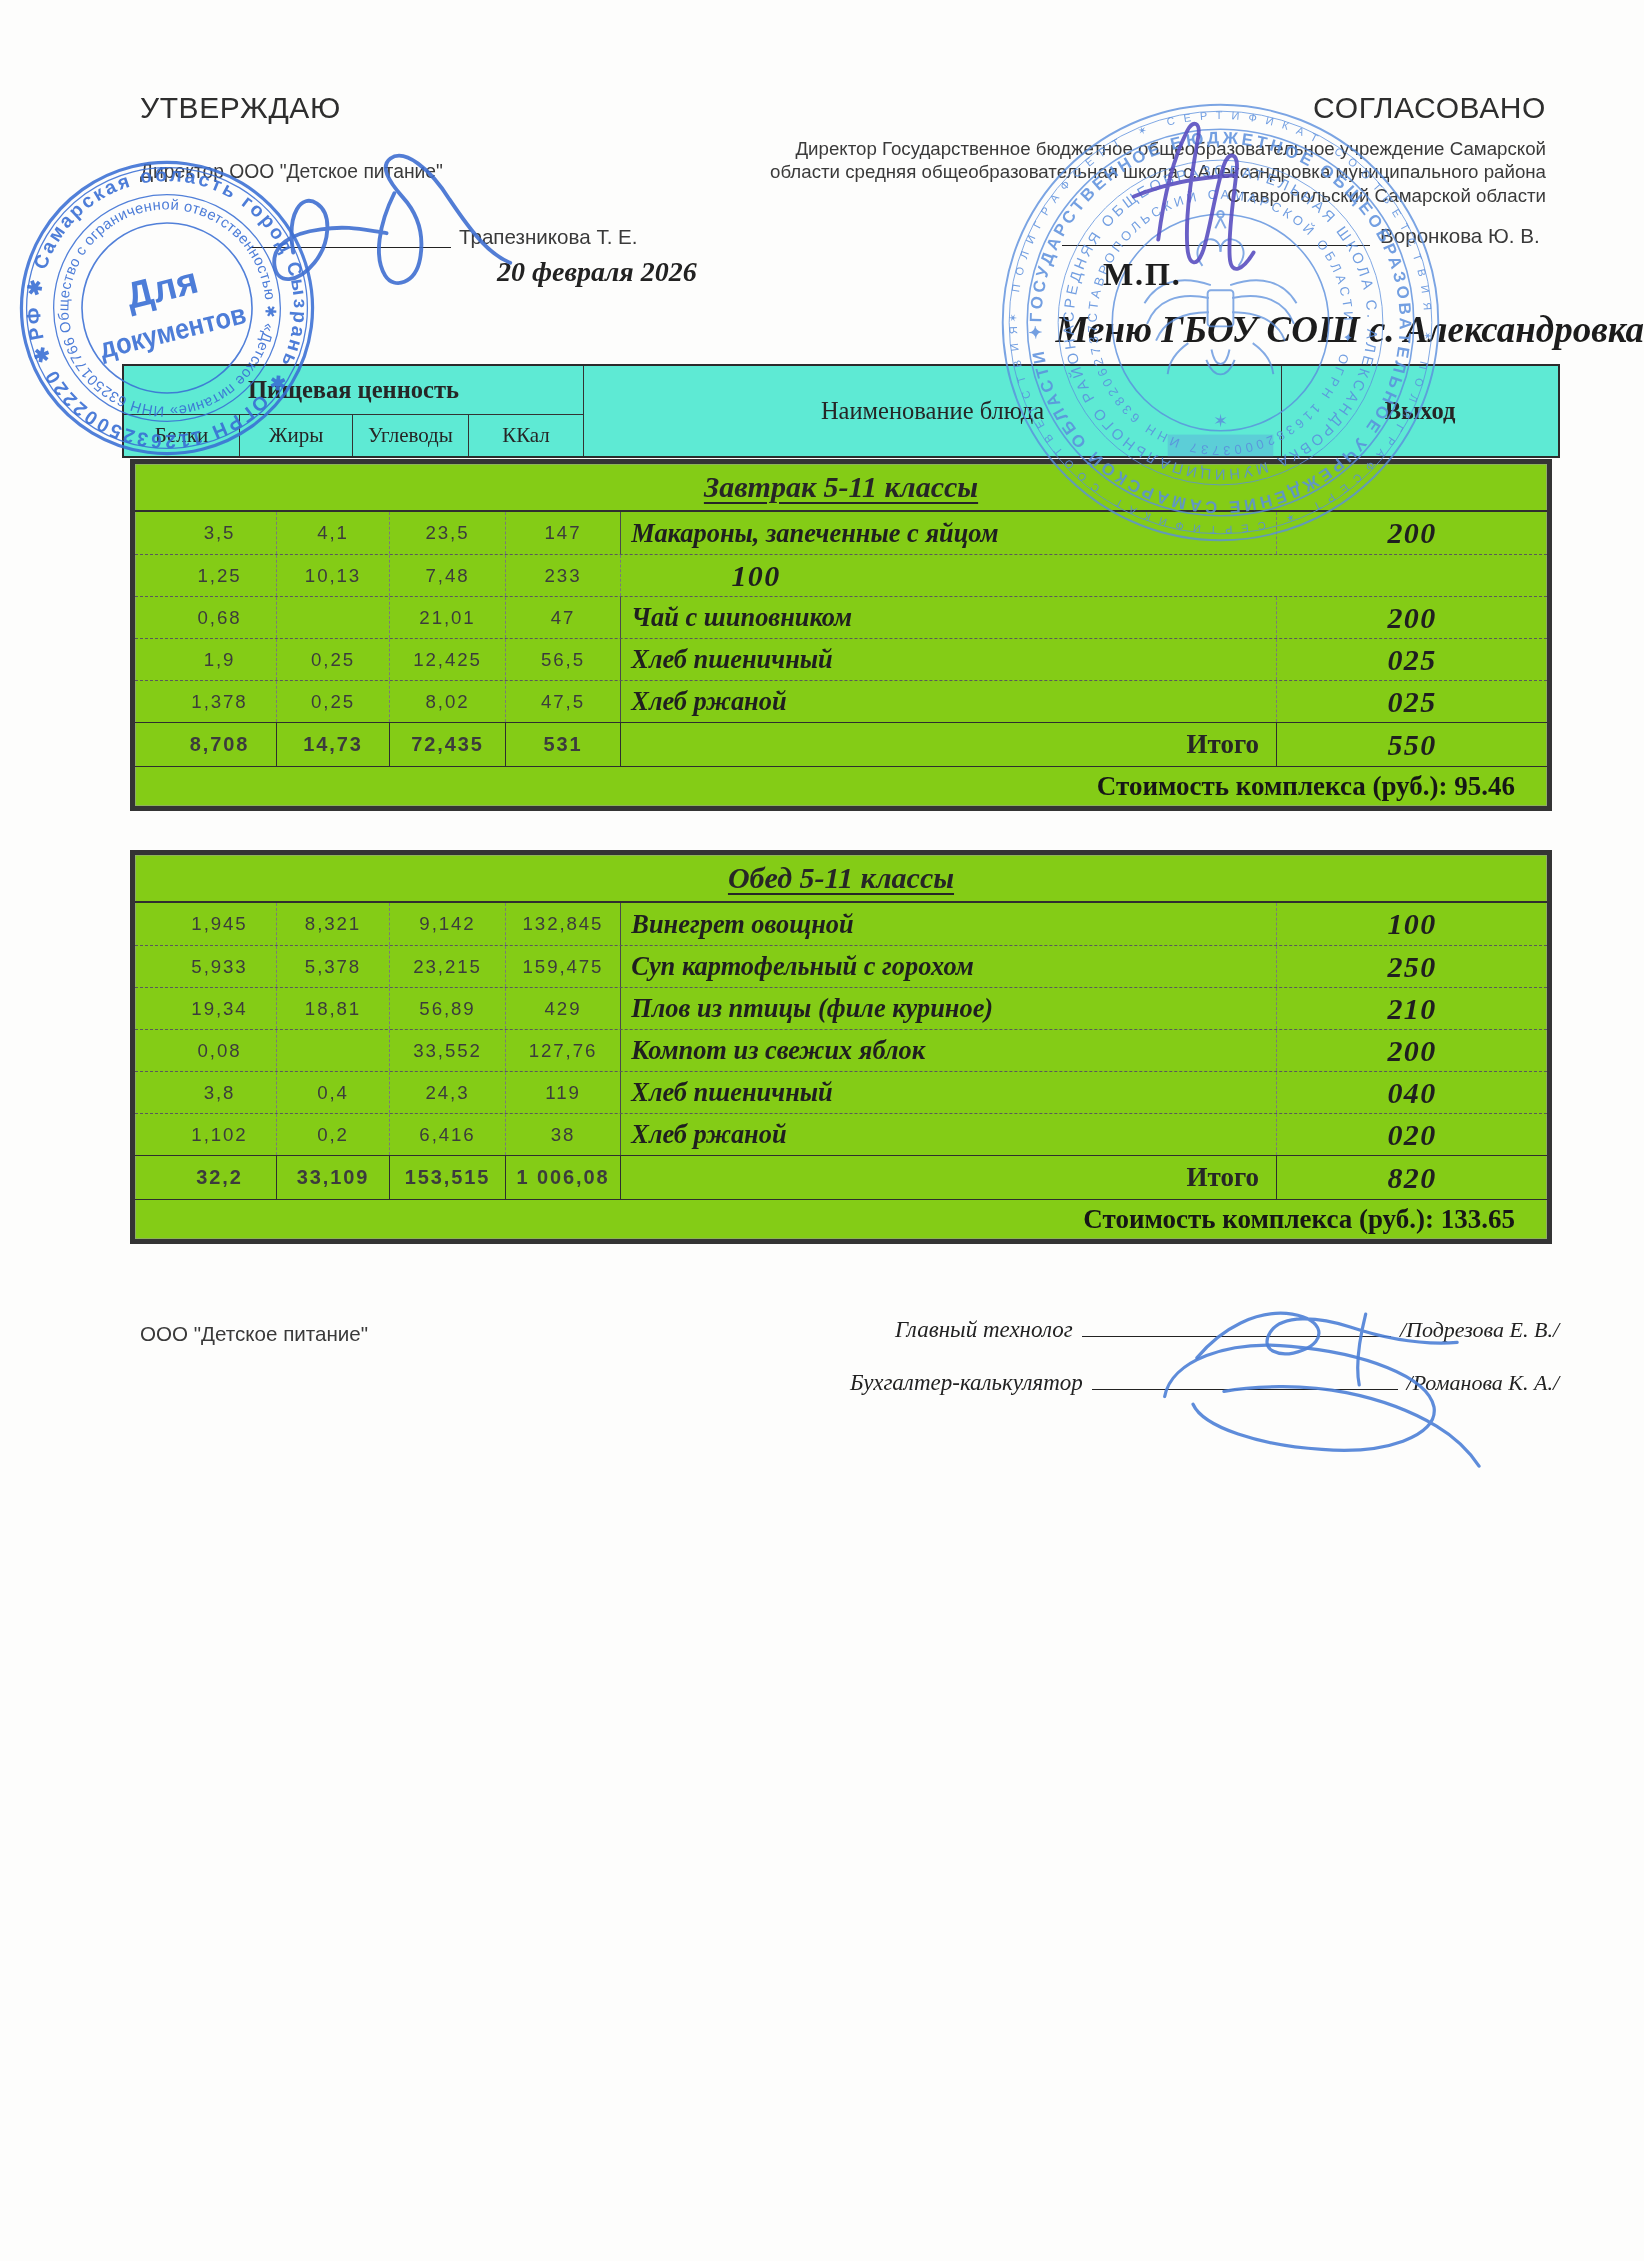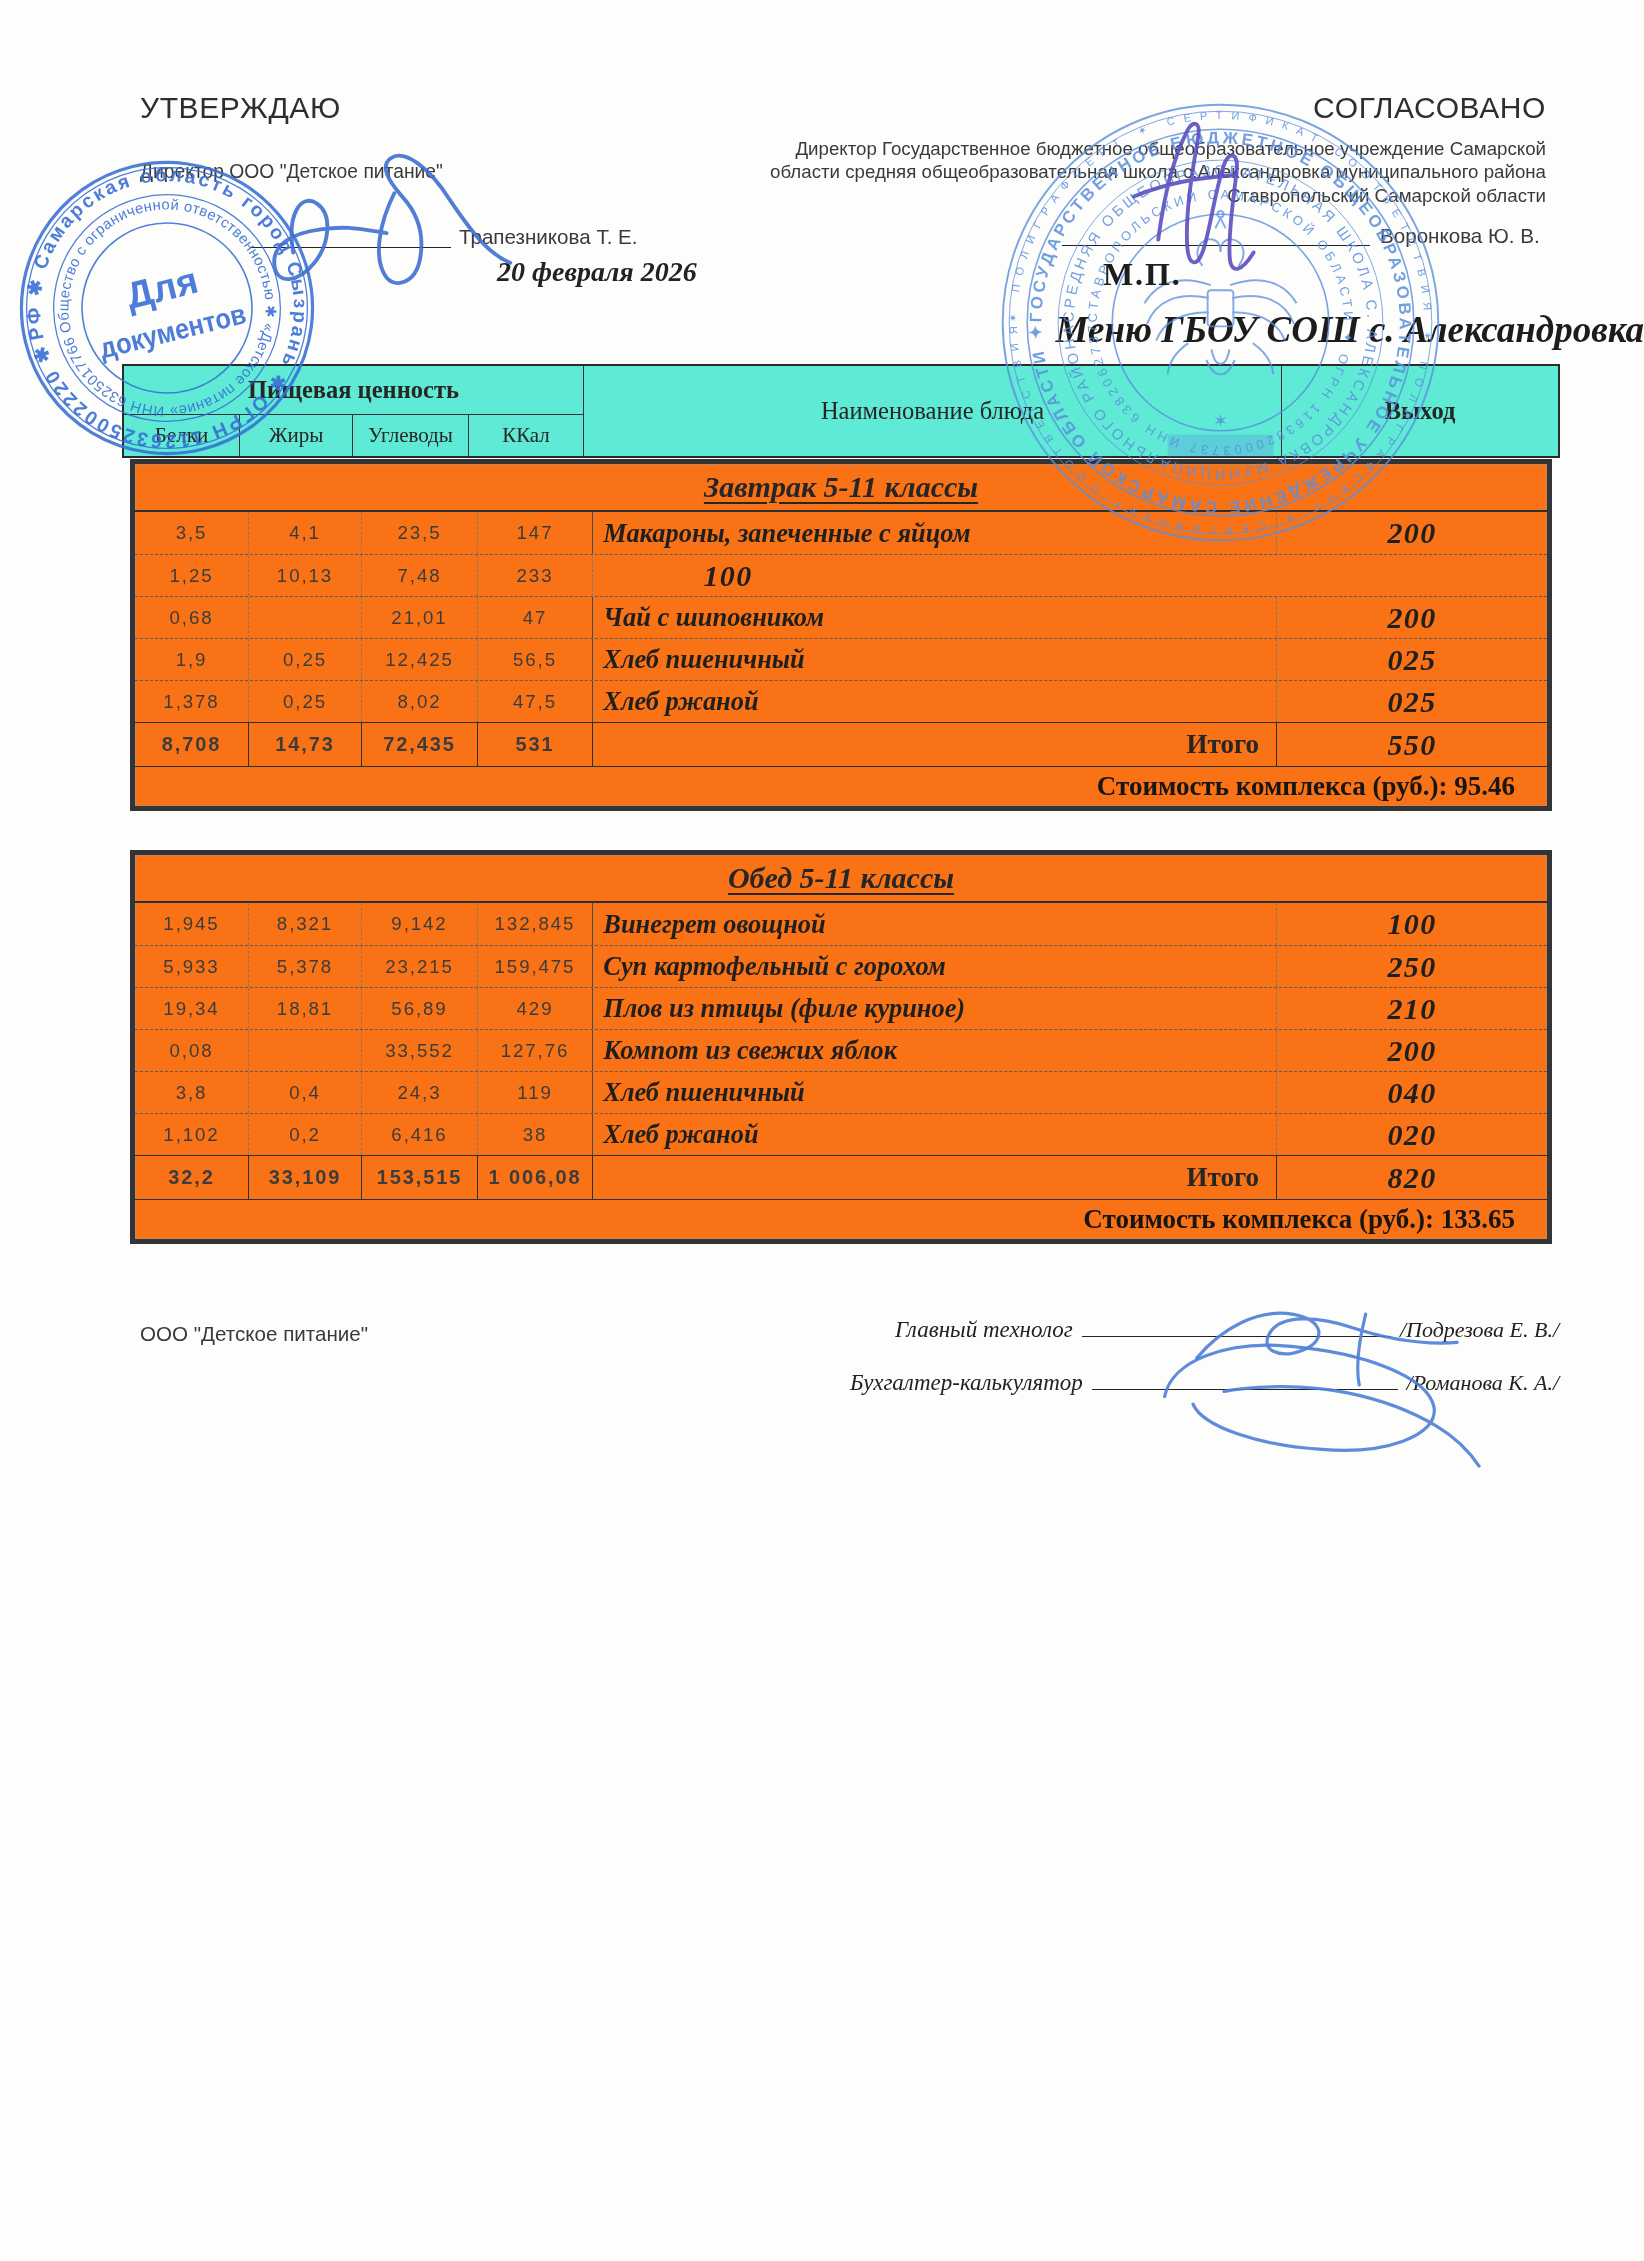--- a/index.html
+++ b/index.html
@@ -25,29 +25,29 @@
     grid-template-rows:49px 41px;
   }
   .hcell{display:flex;align-items:center;justify-content:center;box-sizing:border-box;}
   .h-nutr{grid-column:1/5;grid-row:1;border-bottom:1.3px solid #333;font-size:24.5px;font-weight:bold;}
   .h-dish{grid-column:5;grid-row:1/3;border-left:1.3px solid #333;font-size:24.5px;font-weight:normal;}
   .h-out{grid-column:6;grid-row:1/3;border-left:1.3px solid #333;font-size:24.5px;font-weight:bold;}
   .h-sub{grid-row:2;font-size:21px;}
   .h-sub + .h-sub{border-left:1.3px solid #333;}
   
   .mtable{
-    left:130px;width:1422px;box-sizing:border-box;background:#f97316;z-index:1;
+    left:130px;width:1422px;box-sizing:border-box;background:#84cc16;z-index:1;
     border:5.2px solid #343434;box-shadow:inset 0 0 0 0.6px #9a9a9a;
   }
   .mrow{display:flex;align-items:stretch;min-height:42px;box-sizing:border-box;}
   .trow-title{min-height:46px;display:flex;align-items:center;justify-content:center;
     border-bottom:2.6px solid #2f2f2f;font-size:30px;font-weight:bold;font-style:italic;}
   .trow-title span{text-decoration:underline;text-decoration-thickness:1.9px;text-underline-offset:4.5px;}
   .c{display:flex;align-items:center;justify-content:center;box-sizing:border-box;}
-  .c1{width:113px;}.c2{width:113px;}.c3{width:116px;}.c4{width:115px;}
+  .c1{width:113px;margin-left:28px;}.c2{width:113px;}.c3{width:116px;}.c4{width:115px;}
   .cd{flex:1;justify-content:flex-start;padding-left:10.3px;}
   .co{width:271px;}
   .mrow.data + .mrow.data{border-top:1.3px dashed #5a5a5a;}
   .mrow.data .c2,.mrow.data .c3,.mrow.data .c4{border-left:1.3px dashed #7a7a7a;}
   .mrow.data .cd{border-left:1.3px solid #4a4a4a;}
   .mrow.data .co{border-left:1.3px dashed #7a7a7a;}
   .num{font-family:"Liberation Sans",sans-serif;font-size:18.7px;letter-spacing:1.9px;color:#3c3c3c;}
   .dish{font-size:26.4px;font-weight:bold;font-style:italic;color:#1f1f1f;}
   .out{font-size:30px;font-weight:bold;font-style:italic;letter-spacing:1.3px;color:#1f1f1f;}
   .mrow.total{border-top:1.9px solid #2e2e2e;border-bottom:1.9px solid #2e2e2e;min-height:45px;}

